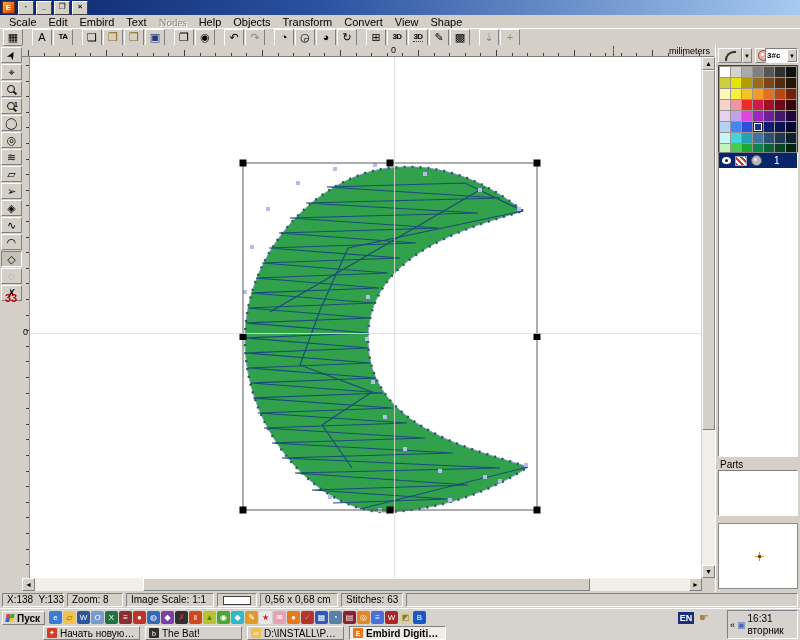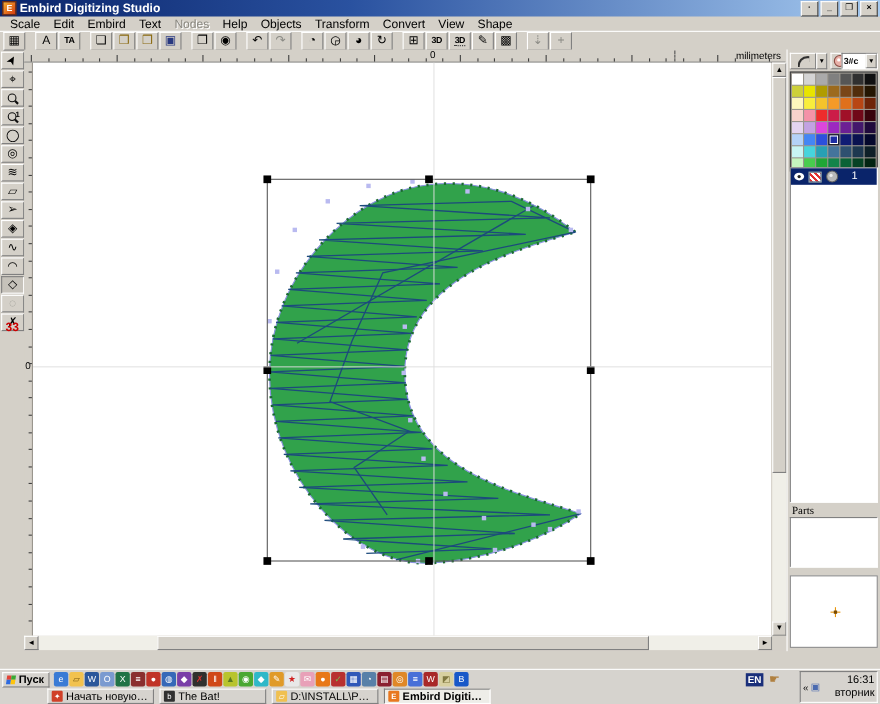--- a/index.html
+++ b/index.html
@@ -14,21 +14,21 @@
     background:linear-gradient(135deg,#f6b030,#d23810);color:#fff;font-size:8px;font-weight:bold;
     display:flex;align-items:center;justify-content:center;}
   .apptitle{color:#fff;font-weight:bold;font-size:11px;flex:1;white-space:nowrap;}
   #wcontrols{display:flex;gap:2px;}
   .wbtn{width:14px;height:12px;background:#d4d0c8;border:1px solid;border-color:#fff #404040 #404040 #fff;
     font-size:8px;line-height:10px;text-align:center;font-weight:bold;}
 
   
   #menubar{position:absolute;left:0;top:15px;width:100%;height:13px;display:flex;align-items:center;padding-left:3px;}
   .mitem{padding:0 6px;}
-  .mitem.dis{color:#8a8880;text-shadow:1px 1px 0 #fff;}
+  .mitem.dis{color:#8a8880;text-shadow:1px 1px 0 #fff;font-family:Liberation Serif, serif;}
   #toolbar{position:absolute;left:0;top:28px;width:100%;height:17px;display:flex;align-items:center;
     padding-left:3px;border-top:1px solid #fff;box-sizing:border-box;}
   .tgrp{display:flex;margin-right:8px;}
   .tbtn{width:18px;height:15px;background:#d4d0c8;border:1px solid;border-color:#fff #808080 #808080 #fff;
     display:flex;align-items:center;justify-content:center;margin-right:1px;}
   .tbtn.dis{color:#8a8a84;}
   .tglyph{font-size:11px;line-height:1;}
   .tglyph.sm{font-size:8px;font-weight:bold;letter-spacing:-0.5px;}
   .tglyph.dotted{border-bottom:1px dotted #404040;}
 
@@ -90,21 +90,21 @@
   .swatch.sel{box-shadow:inset 0 0 0 1px #fff;border:1px solid #202020;box-sizing:border-box;}
   #layers{position:absolute;left:2px;top:107px;width:80px;height:305px;background:#fff;border:1px solid;
     border-color:#808080 #fff #fff #808080;box-sizing:border-box;}
   .layerrow{height:15px;background:#0a246a;color:#fff;display:flex;align-items:center;gap:4px;padding:0 3px;}
   .eye{width:9px;height:7px;background:#fff;border-radius:50%;position:relative;flex:none;}
   .eye::after{content:"";position:absolute;left:3px;top:2px;width:3px;height:3px;background:#202020;border-radius:50%;}
   .flagico{width:10px;height:8px;background:repeating-linear-gradient(45deg,#e03030 0 2px,#fff 2px 4px);border:1px solid #9aa;flex:none;}
   .spoolico{width:9px;height:9px;border-radius:50%;background:#b8b8b8;border:1px solid #606060;position:relative;flex:none;}
   .spoolico::after{content:"";position:absolute;left:2px;top:2px;width:3px;height:3px;background:#ededed;border-radius:50%;}
   .layerlabel{margin-left:8px;font-size:10px;}
-  #partslabel{position:absolute;left:4px;top:414px;font-size:10px;font-family:Liberation Serif, serif;}
+  #partslabel{position:absolute;left:4px;top:414px;font-size:10px;}
   #partsbox{position:absolute;left:2px;top:425px;width:80px;height:46px;background:#fff;border:1px solid;
     border-color:#808080 #fff #fff #808080;box-sizing:border-box;}
   #previewbox{position:absolute;left:2px;top:478px;width:80px;height:66px;background:#fff;border:1px solid #8a8a8a;box-sizing:border-box;}
   .star{position:absolute;left:36px;top:28px;width:9px;height:9px;}
   .star .sh{position:absolute;left:0;top:4px;width:9px;height:1px;background:#e8940a;}
   .star .sv{position:absolute;left:4px;top:0;width:1px;height:9px;background:#e8940a;}
   .star .sc{position:absolute;left:3px;top:3px;width:3px;height:3px;background:#7a4a00;}
 
   
   #statusbar{position:absolute;left:0;top:592px;width:100%;height:16px;display:flex;gap:3px;
@@ -131,30 +131,29 @@
   .taskbtn.active{background:#eeede8;border-color:#808080 #fff #fff #808080;font-weight:bold;}
   .tbico{width:10px;height:10px;flex:none;font-size:7px;color:#fff;display:flex;align-items:center;justify-content:center;border-radius:1px;}
   .tblabel{overflow:hidden;text-overflow:ellipsis;}
   #trayen{position:absolute;left:678px;top:3px;width:16px;height:12px;background:#1a2f7a;color:#fff;
     font-size:9px;font-weight:bold;display:flex;align-items:center;justify-content:center;}
   #trayhand{position:absolute;left:699px;top:2px;font-size:11px;color:#b08040;}
   #clockblock{position:absolute;left:727px;top:1px;width:71px;height:29px;border:1px solid;
     border-color:#808080 #fff #fff #808080;display:flex;align-items:center;gap:2px;padding:0 2px;box-sizing:border-box;}
   .chev{font-size:9px;}
   .trayico{font-size:9px;color:#4a6ab0;}
-  .clockcol{flex:1;text-align:right;font-size:10px;line-height:12px;}
+  .clockcol{flex:1;text-align:left;font-size:10px;line-height:12px;}
 </style>
 </head>
 <body>
 
 <div class="screen">
 
   <div class="titlebar">
     <div class="appicon">E</div>
-    <span class="apptitle">Embird Digitizing Studio</span>
     <div id="wcontrols">
         <div class="wbtn">·</div>
         <div class="wbtn">_</div>
         <div class="wbtn">❐</div>
         <div class="wbtn">×</div>
       </div>
   </div>
 
   <div id="menubar">
       <span class="mitem">Scale</span>
@@ -546,20 +545,31 @@
     <div id="partsbox"></div>
     <div id="previewbox">
       <span class="star">
           <span class="sh"></span>
           <span class="sv"></span>
           <span class="sc"></span>
         </span>
     </div>
   </div>
 
+  <div id="statusbar">
+    <div class="spanel" style="width:62px;">X:138  Y:133</div>
+    <div class="spanel" style="width:56px;">Zoom: 8</div>
+    <div class="spanel" style="width:88px;">Image Scale: 1:1</div>
+    <div class="spanel" id="colorpanel">
+      <div id="curcolor"></div>
+    </div>
+    <div class="spanel" style="width:78px;">0,56 x 0,68 cm</div>
+    <div class="spanel" style="width:62px;">Stitches: 63</div>
+    <div class="spanel fill"></div>
+  </div>
 
   <div id="taskbar">
     <div id="startbtn">
       <span class="winflag">
         <span style="background:#e34234;"></span>
           <span style="background:#39a935;"></span>
         <span style="background:#2e6ae0;"></span>
           <span style="background:#ffc40d;"></span>
       </span>
       <span>Пуск</span>

